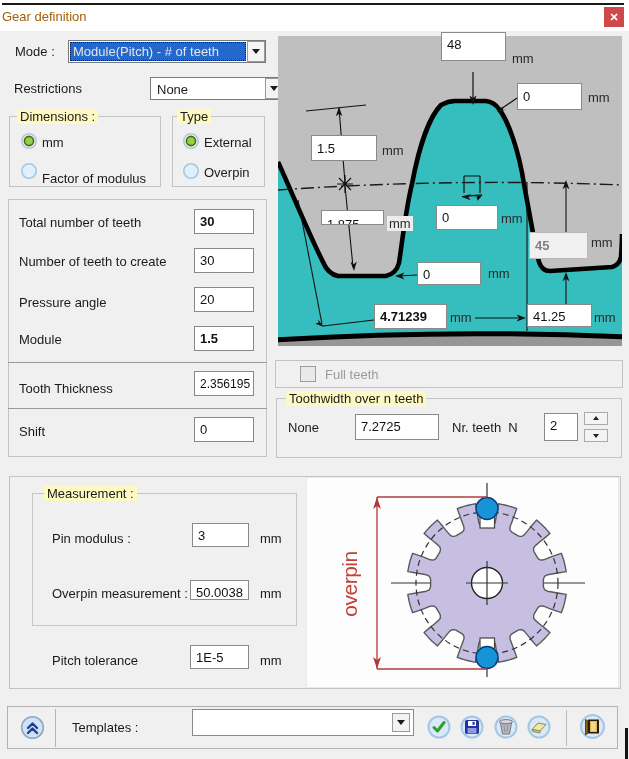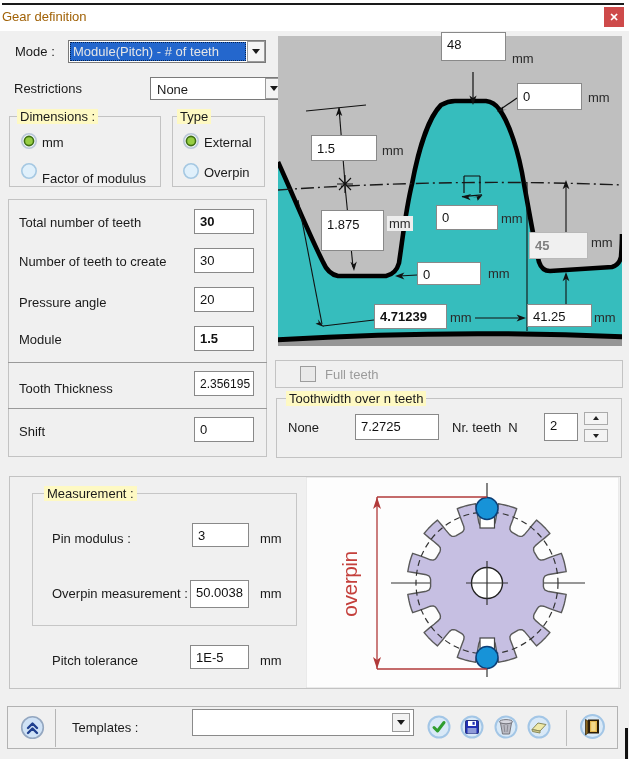--- a/index.html
+++ b/index.html
@@ -159,21 +159,21 @@
 <div class="mmimg" style="left:512px;top:51px">mm</div>
 
 <div class="inp" style="left:517px;top:83px;width:65px;height:27px;padding-top:5px">0</div>
 
 <div class="mmimg" style="left:588px;top:90px">mm</div>
 
 <div class="inp" style="left:311px;top:135px;width:66px;height:26px;padding-top:5px">1.5</div>
 
 <div class="mmimg" style="left:382px;top:143px">mm</div>
 
-<div class="inp" style="left:321px;top:210px;width:63px;height:41px;padding-top:6px">1.875</div>
+<div class="inp" style="left:321px;top:210px;width:63px;height:15px;padding-top:6px">1.875</div>
 
 <div class="mmimg" style="left:387px;top:216px;background:#ededed;padding:0 2px">mm</div>
 
 <div class="inp" style="left:436px;top:205px;width:62px;height:25px">0</div>
 
 <div class="mmimg" style="left:501px;top:211px">mm</div>
 
 <div class="inp" style="left:529px;top:232px;width:59px;height:27px;padding-top:5px;background:#f0f0f0;border-color:#b8b8b8;color:#808080;font-weight:bold">45</div>
 
 <div class="mmimg" style="left:591px;top:235px">mm</div>
@@ -221,21 +221,21 @@
 <div class="gcap" style="left:44px;top:486px">Measurement :</div>
 
 <div class="lbl" style="left:52px;top:531px">Pin modulus :</div>
 
 <div class="inp" style="left:192px;top:523px;width:57px;height:24px">3</div>
 
 <div class="lbl" style="left:260px;top:531px">mm</div>
 
 <div class="lbl" style="left:52px;top:586px">Overpin measurement :</div>
 
-<div class="inp" style="left:190px;top:580px;width:59px;height:28px">50.0038</div>
+<div class="inp" style="left:190px;top:580px;width:59px;height:20px">50.0038</div>
 
 <div class="lbl" style="left:260px;top:586px">mm</div>
 
 <div class="lbl" style="left:52px;top:653px">Pitch tolerance</div>
 
 <div class="inp" style="left:190px;top:645px;width:59px;height:24px">1E-5</div>
 
 <div class="lbl" style="left:260px;top:653px">mm</div>
 
 <svg class="abs" style="left:306px;top:477px" width="313" height="211" viewBox="0 0 313 211">

